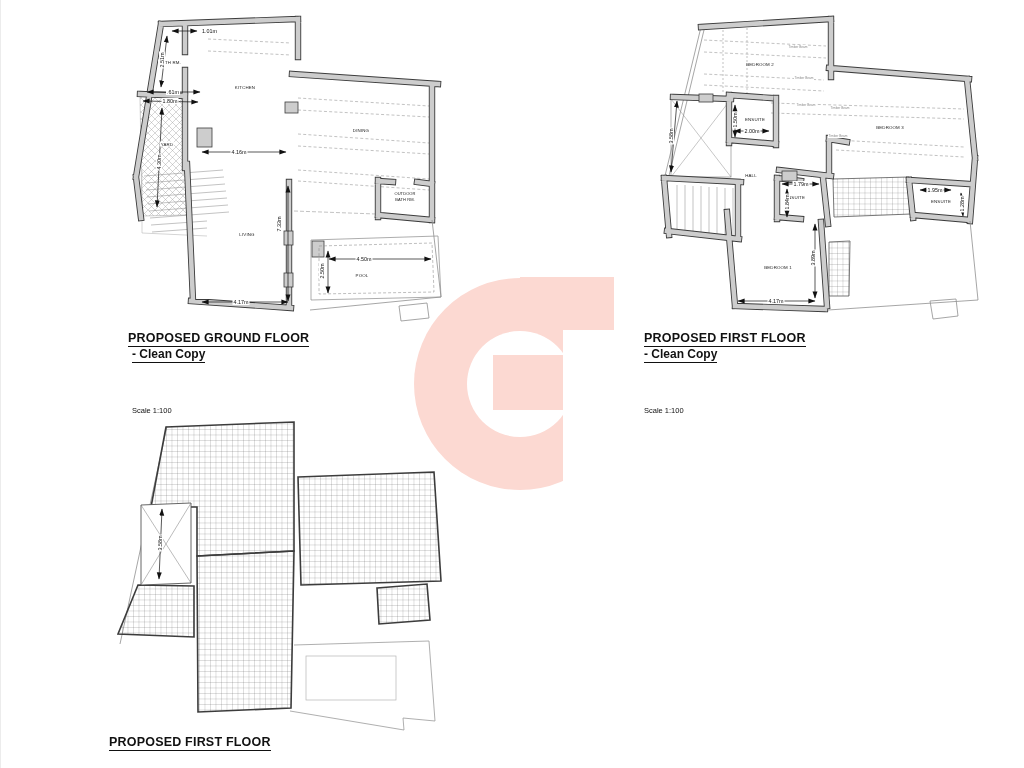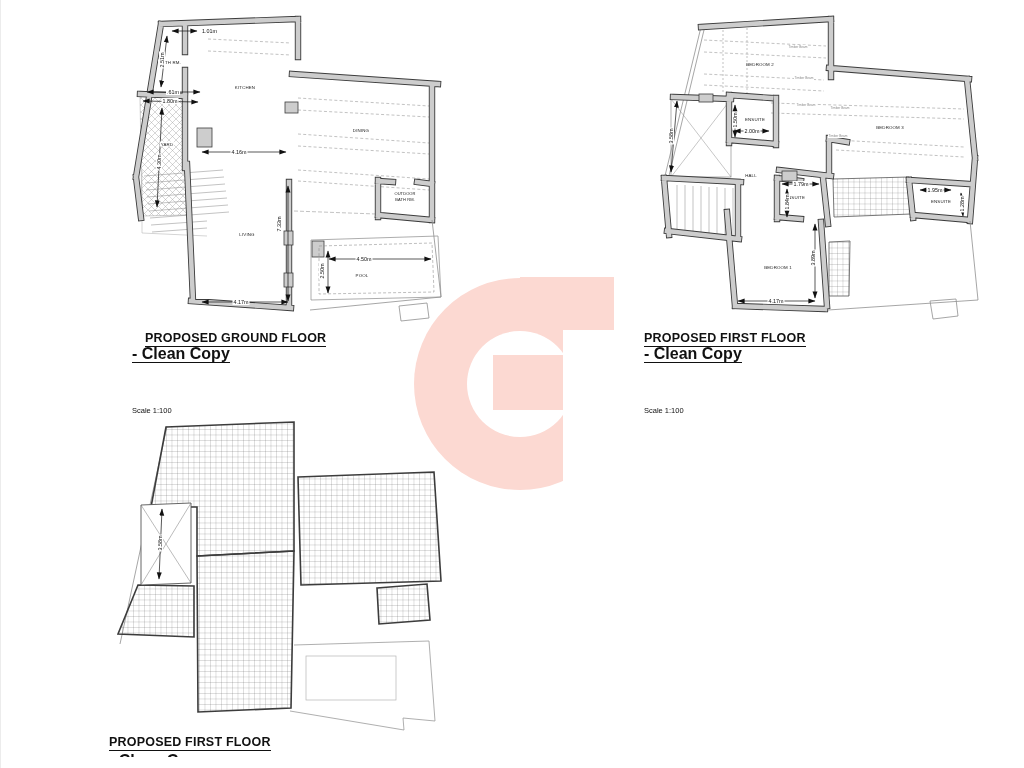--- a/index.html
+++ b/index.html
@@ -9,21 +9,21 @@
   .lbl{position:absolute;transform:translate(-50%,-50%);white-space:nowrap;color:#1a1a1a;}
   .lbl-l{position:absolute;transform:translate(0,-50%);white-space:nowrap;color:#1a1a1a;}
   .rot{transform:translate(-50%,-50%) rotate(-90deg);}
   .room{font-size:4.4px;letter-spacing:.15px;color:#222;}
   .room2{font-size:4px;letter-spacing:.1px;color:#222;text-align:center;line-height:5px;}
   .dim{font-size:5.4px;background:#fff;padding:0 1px;color:#111;}
   .beam{font-size:3.2px;color:#8a8a8a;background:#fff;padding:0 .5px;}
   .bgw{background:#fff;padding:0 1px;}
   .title{position:absolute;font-size:12.5px;font-weight:bold;letter-spacing:.2px;color:#111;
          border-bottom:1.3px solid #111;padding-bottom:1px;line-height:13px;white-space:nowrap;}
-  .subtitle{position:absolute;font-size:16px;font-weight:bold;color:#111;
+  .subtitle{position:absolute;font-size:12px;font-weight:bold;color:#111;
          border-bottom:1.2px solid #111;padding-bottom:1px;line-height:12.5px;white-space:nowrap;text-align:center;}
   .scale{position:absolute;font-size:7.5px;color:#111;white-space:nowrap;margin-top:44px;}
   .clip{position:absolute;overflow:hidden;}
   .clip .subtitle,.clip .scale{position:static;display:inline-block;}
 </style>
 </head>
 <body>
 
 <div id="page">
 
@@ -223,21 +223,21 @@
   <span class="lbl dim" style="left:775px;top:301px">4.17m</span>
 
   <span class="lbl beam" style="left:797px;top:47px">Timber Beam</span>
   <span class="lbl beam" style="left:803px;top:78px">Timber Beam</span>
   <span class="lbl beam" style="left:805px;top:105px">Timber Beam</span>
   <span class="lbl beam" style="left:839px;top:108px">Timber Beam</span>
   <span class="lbl beam" style="left:837px;top:136px">Timber Beam</span>
 
   <span class="lbl dim rot" style="left:159px;top:543px">3.58m</span>
 
-  <span class="title" style="left:144px;top:332px">PROPOSED GROUND FLOOR</span>
+  <span class="title" style="left:127px;top:332px">PROPOSED GROUND FLOOR</span>
   <span class="subtitle" style="left:131px;top:348px">- Clean Copy</span>
   <span class="scale" style="left:131px;top:362px">Scale 1:100</span>
 
   <span class="title" style="left:643px;top:332px">PROPOSED FIRST FLOOR</span>
   <span class="subtitle" style="left:643px;top:348px">- Clean Copy</span>
   <span class="scale" style="left:643px;top:362px">Scale 1:100</span>
 
   <span class="title" style="left:108px;top:736px">PROPOSED FIRST FLOOR</span>
   <div class="clip" style="left:108px;top:752px;width:130px;height:5px">
     <span class="subtitle">- Clean Copy</span>

